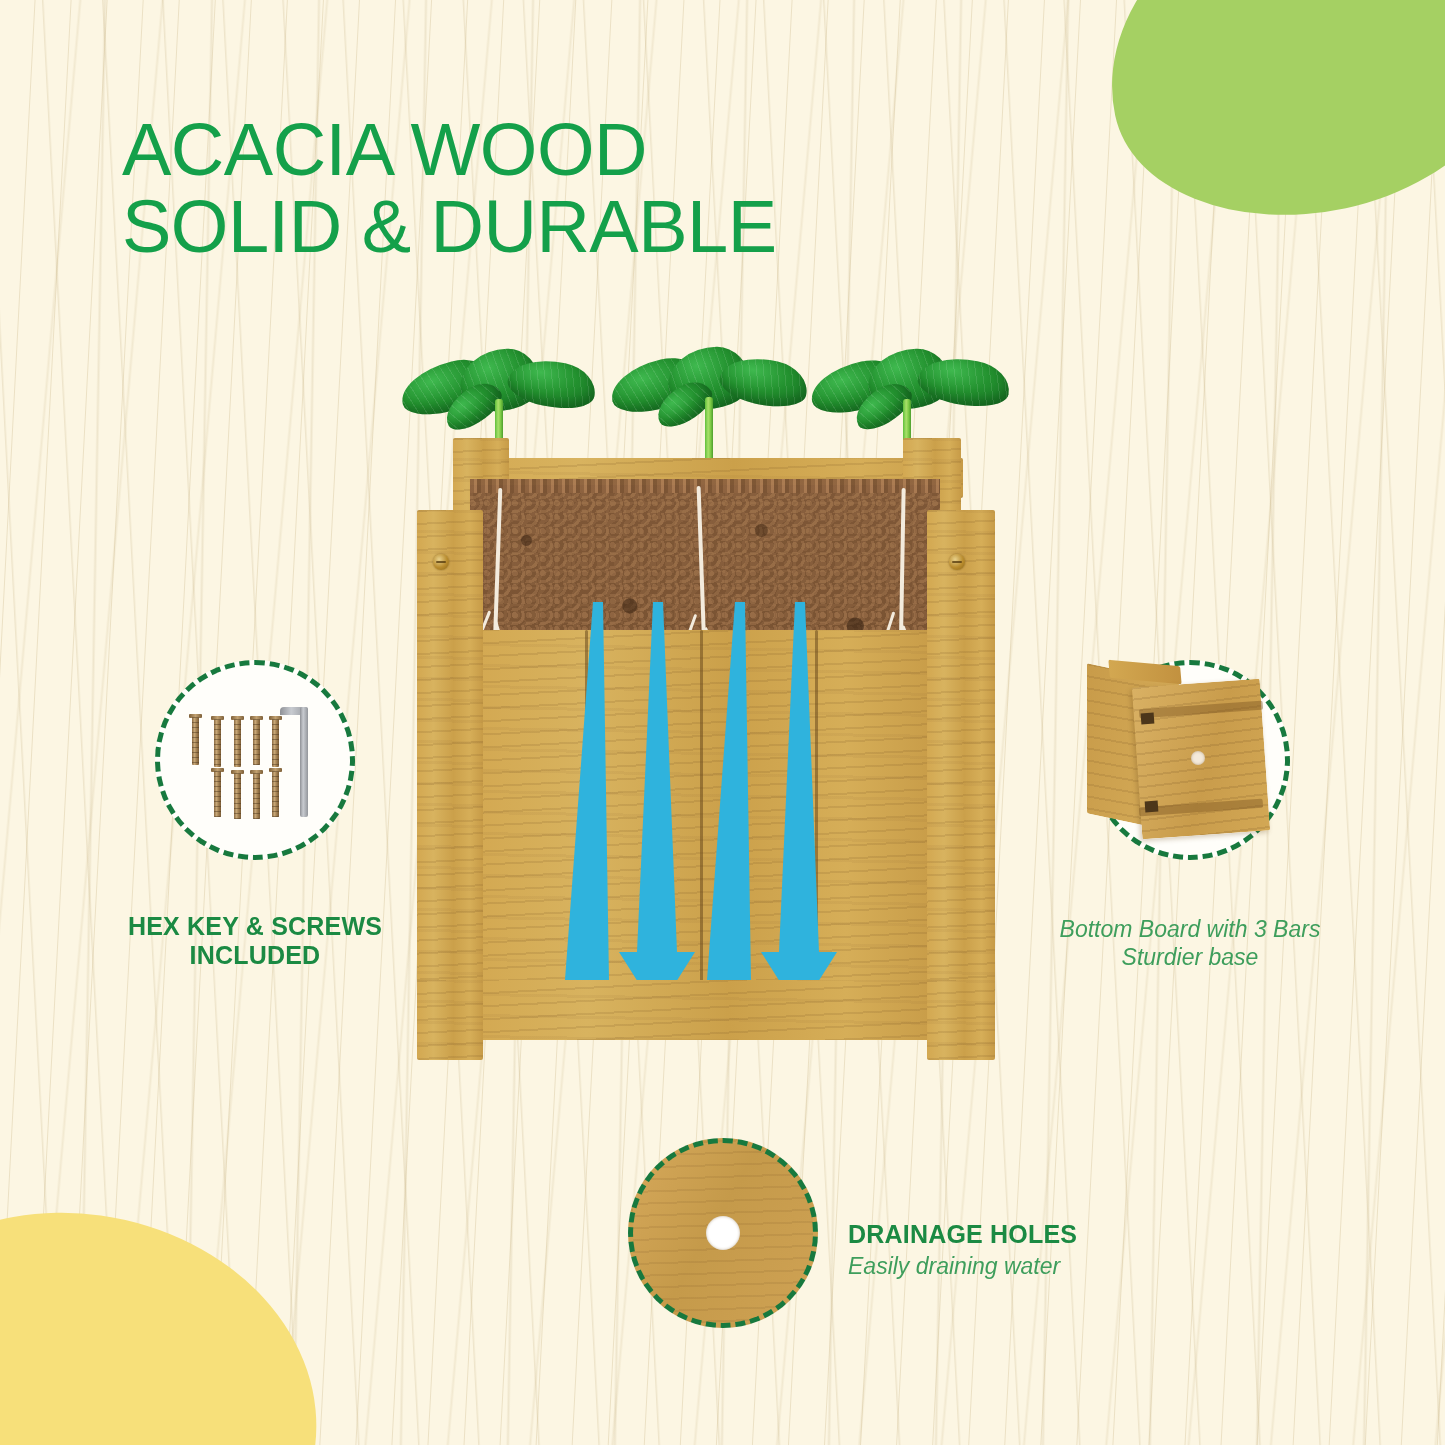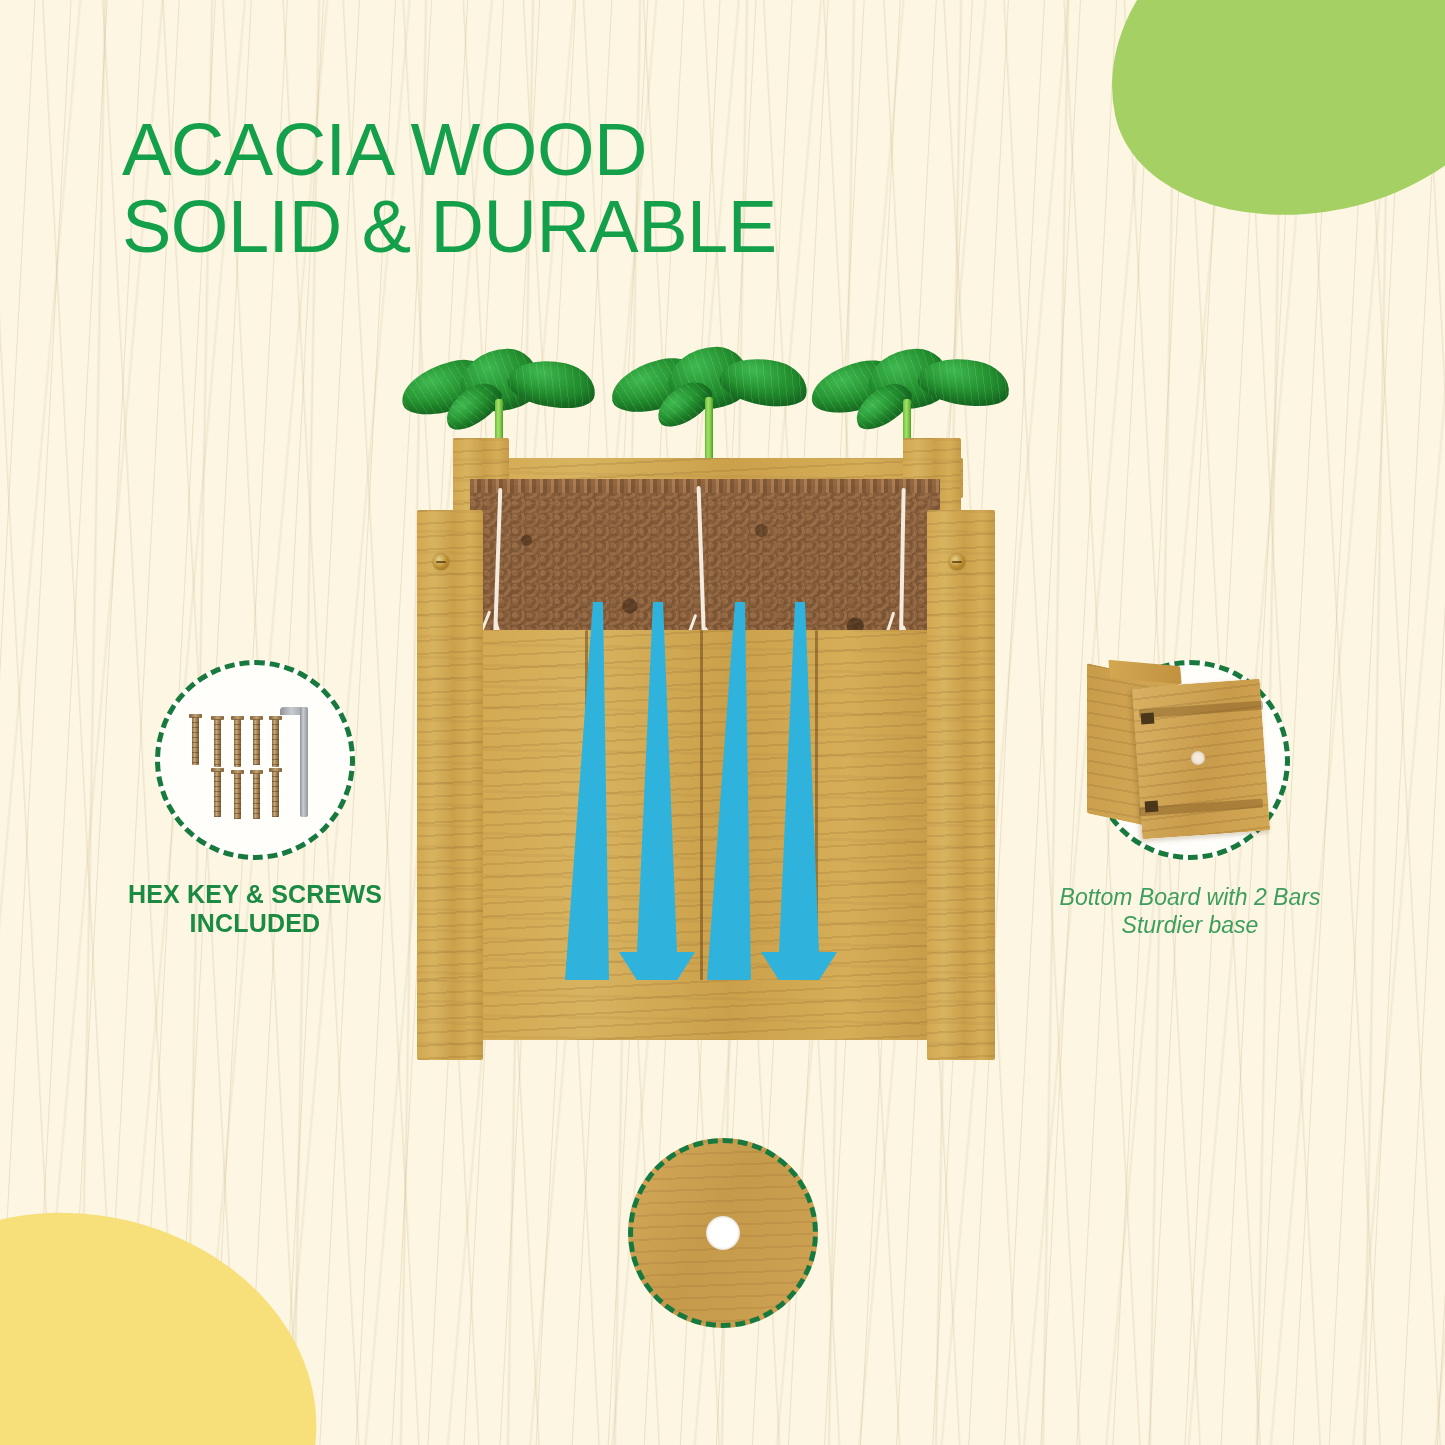--- a/index.html
+++ b/index.html
@@ -143,21 +143,21 @@
     border-radius:1px;
   }
   .screwpic::before{
     content:"";position:absolute;left:-3px;top:-3px;width:calc(100% + 6px);height:4px;
     background:linear-gradient(90deg,#7E6039,#C2A170,#7E6039);border-radius:1px;
   }
   .screw-thread{position:absolute;inset:0;
     background:repeating-linear-gradient(180deg, rgba(70,50,26,.45) 0 1px, rgba(0,0,0,0) 1px 5px);}
   .hexkey{position:absolute;background:linear-gradient(90deg,#8F9196 0%,#C8CBD0 40%,#93969B 100%);border-radius:2px;}
   
-  .cap{position:absolute;text-align:center;}
+  .cap{position:absolute;text-align:center;margin-top:32px;}
   .cap-title{
     color:#1B8A43;font-weight:bold;font-size:25px;line-height:1.14;
     letter-spacing:.2px;white-space:pre-line;
   }
   .cap-sub{
     color:#3E9E5C;font-style:italic;font-size:23px;line-height:1.2;
     margin-top:4px;white-space:pre-line;
   }
 </style>
 </head>
@@ -333,20 +333,22 @@
   <div class="badge badge-wood" style="left:628px;top:1138px;width:190px;height:190px;">
     <div class="hole" style="left:50%;top:50%;width:34px;height:34px;transform:translate(-50%,-50%);"></div>
   </div>
 
   <div class="cap" style="left:65px;top:880px;width:380px;">
     <div class="cap-title">HEX KEY &amp; SCREWS
 INCLUDED</div>
   </div>
 
   <div class="cap" style="left:1000px;top:880px;width:380px;">
-    <div class="cap-sub">Bottom Board with 2 Bars
+    <div class="cap-sub">Bottom Board with 3 Bars
 Sturdier base</div>
   </div>
 
   <div class="cap" style="left:848px;top:1188px;width:320px;text-align:left;">
+    <div class="cap-title">DRAINAGE HOLES</div>
+    <div class="cap-sub">Easily draining water</div>
   </div>
 
 </div>
 
 </body></html>

